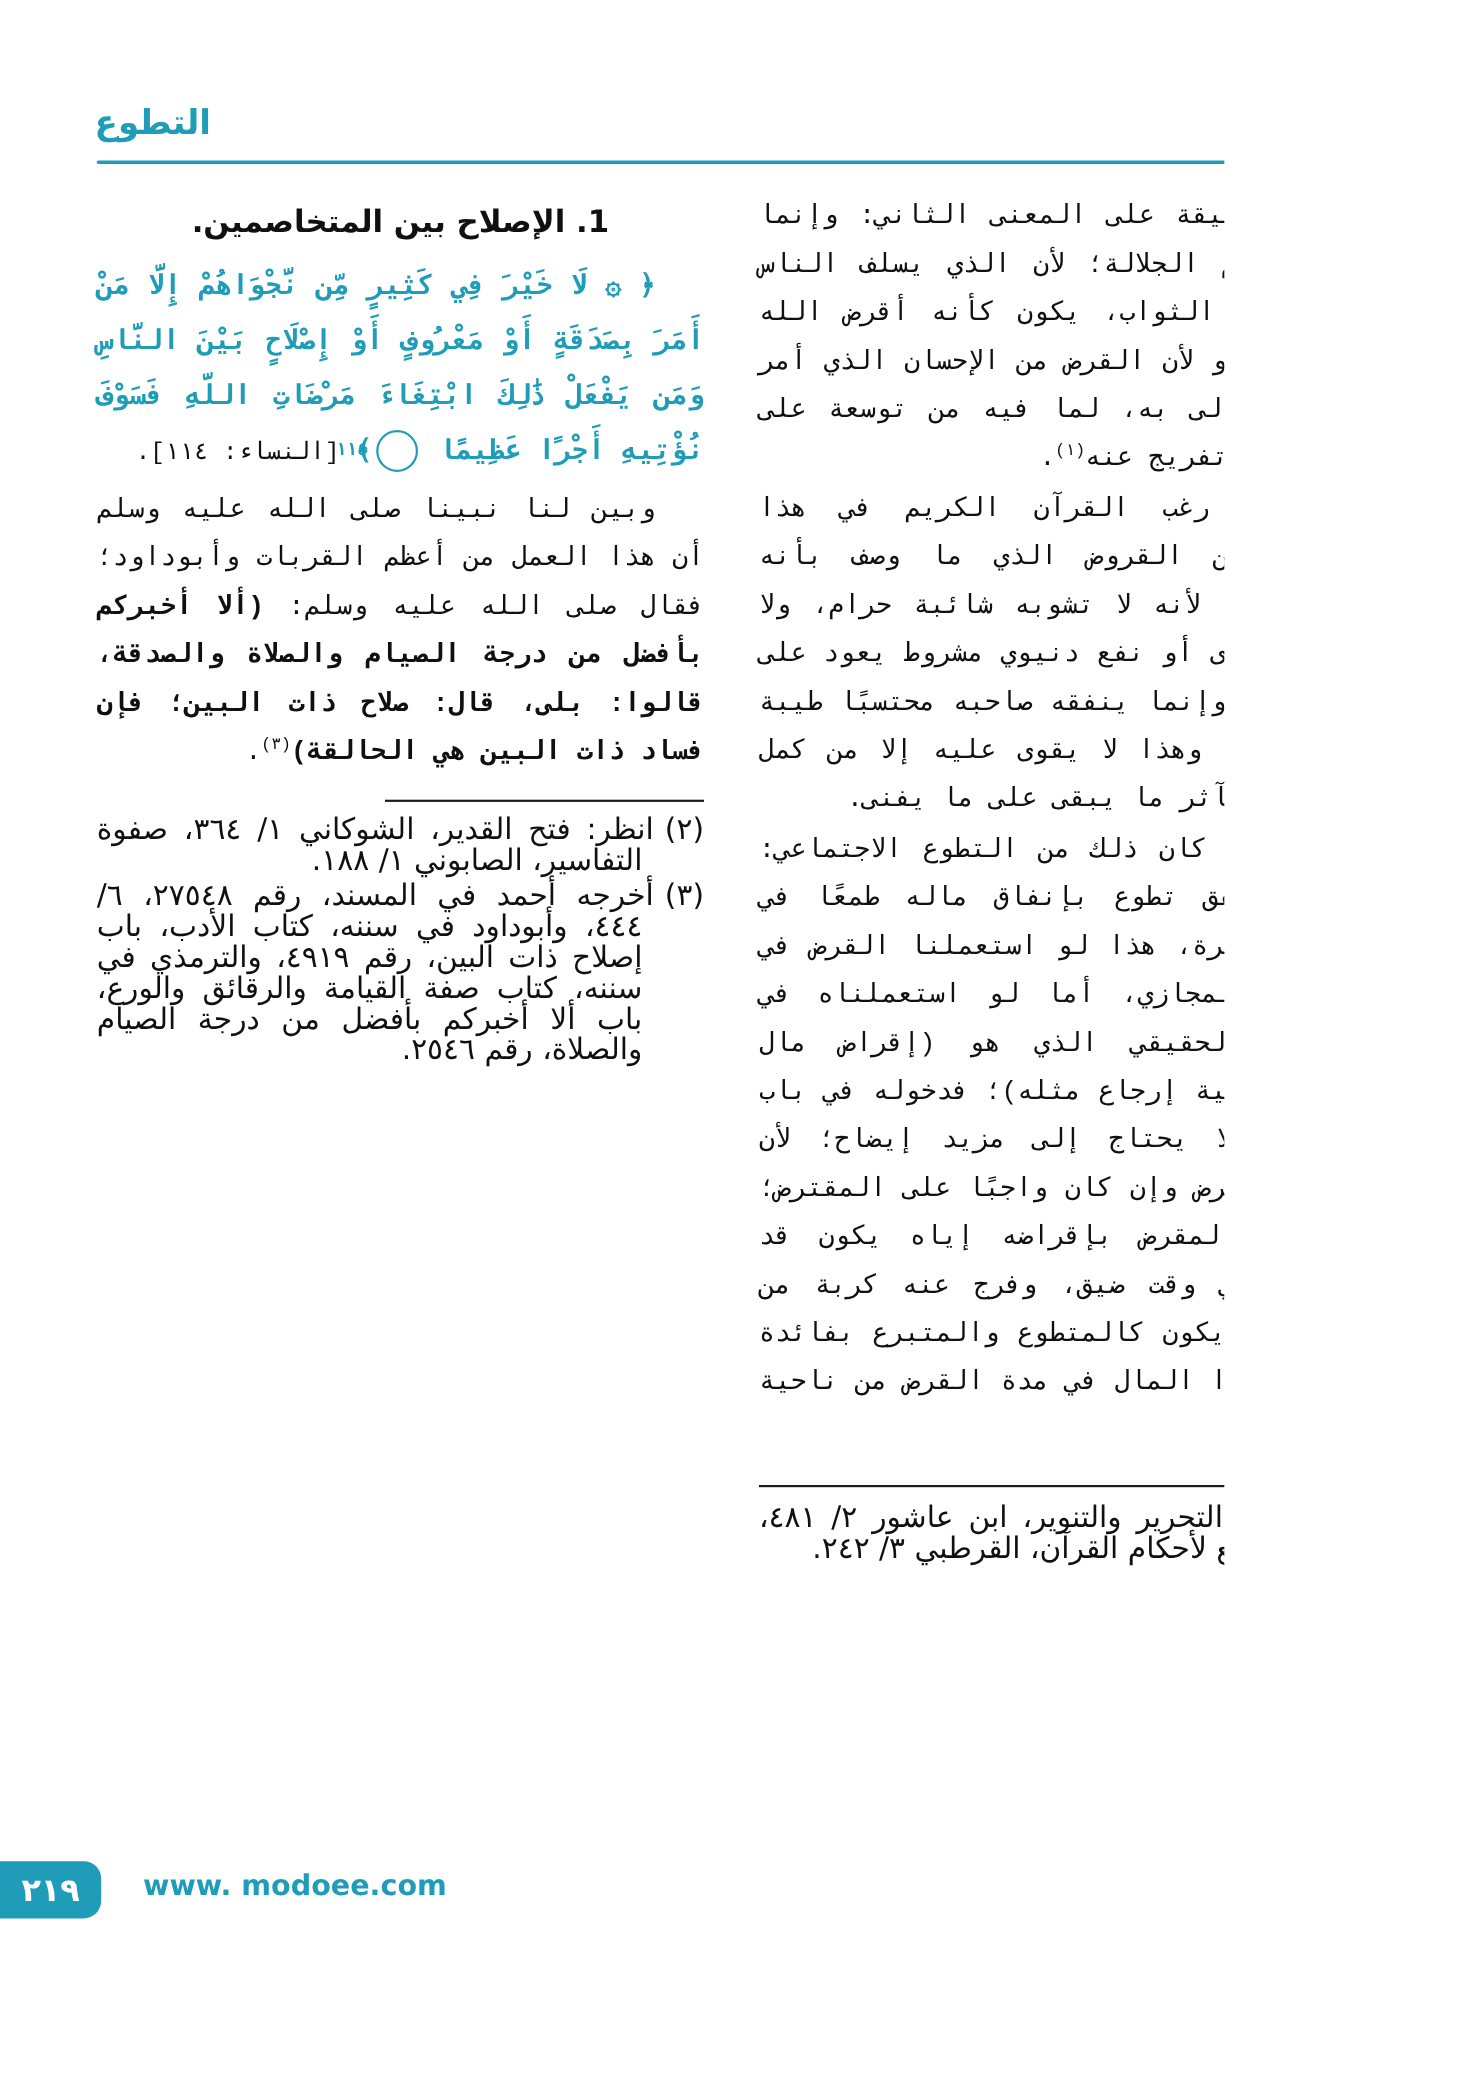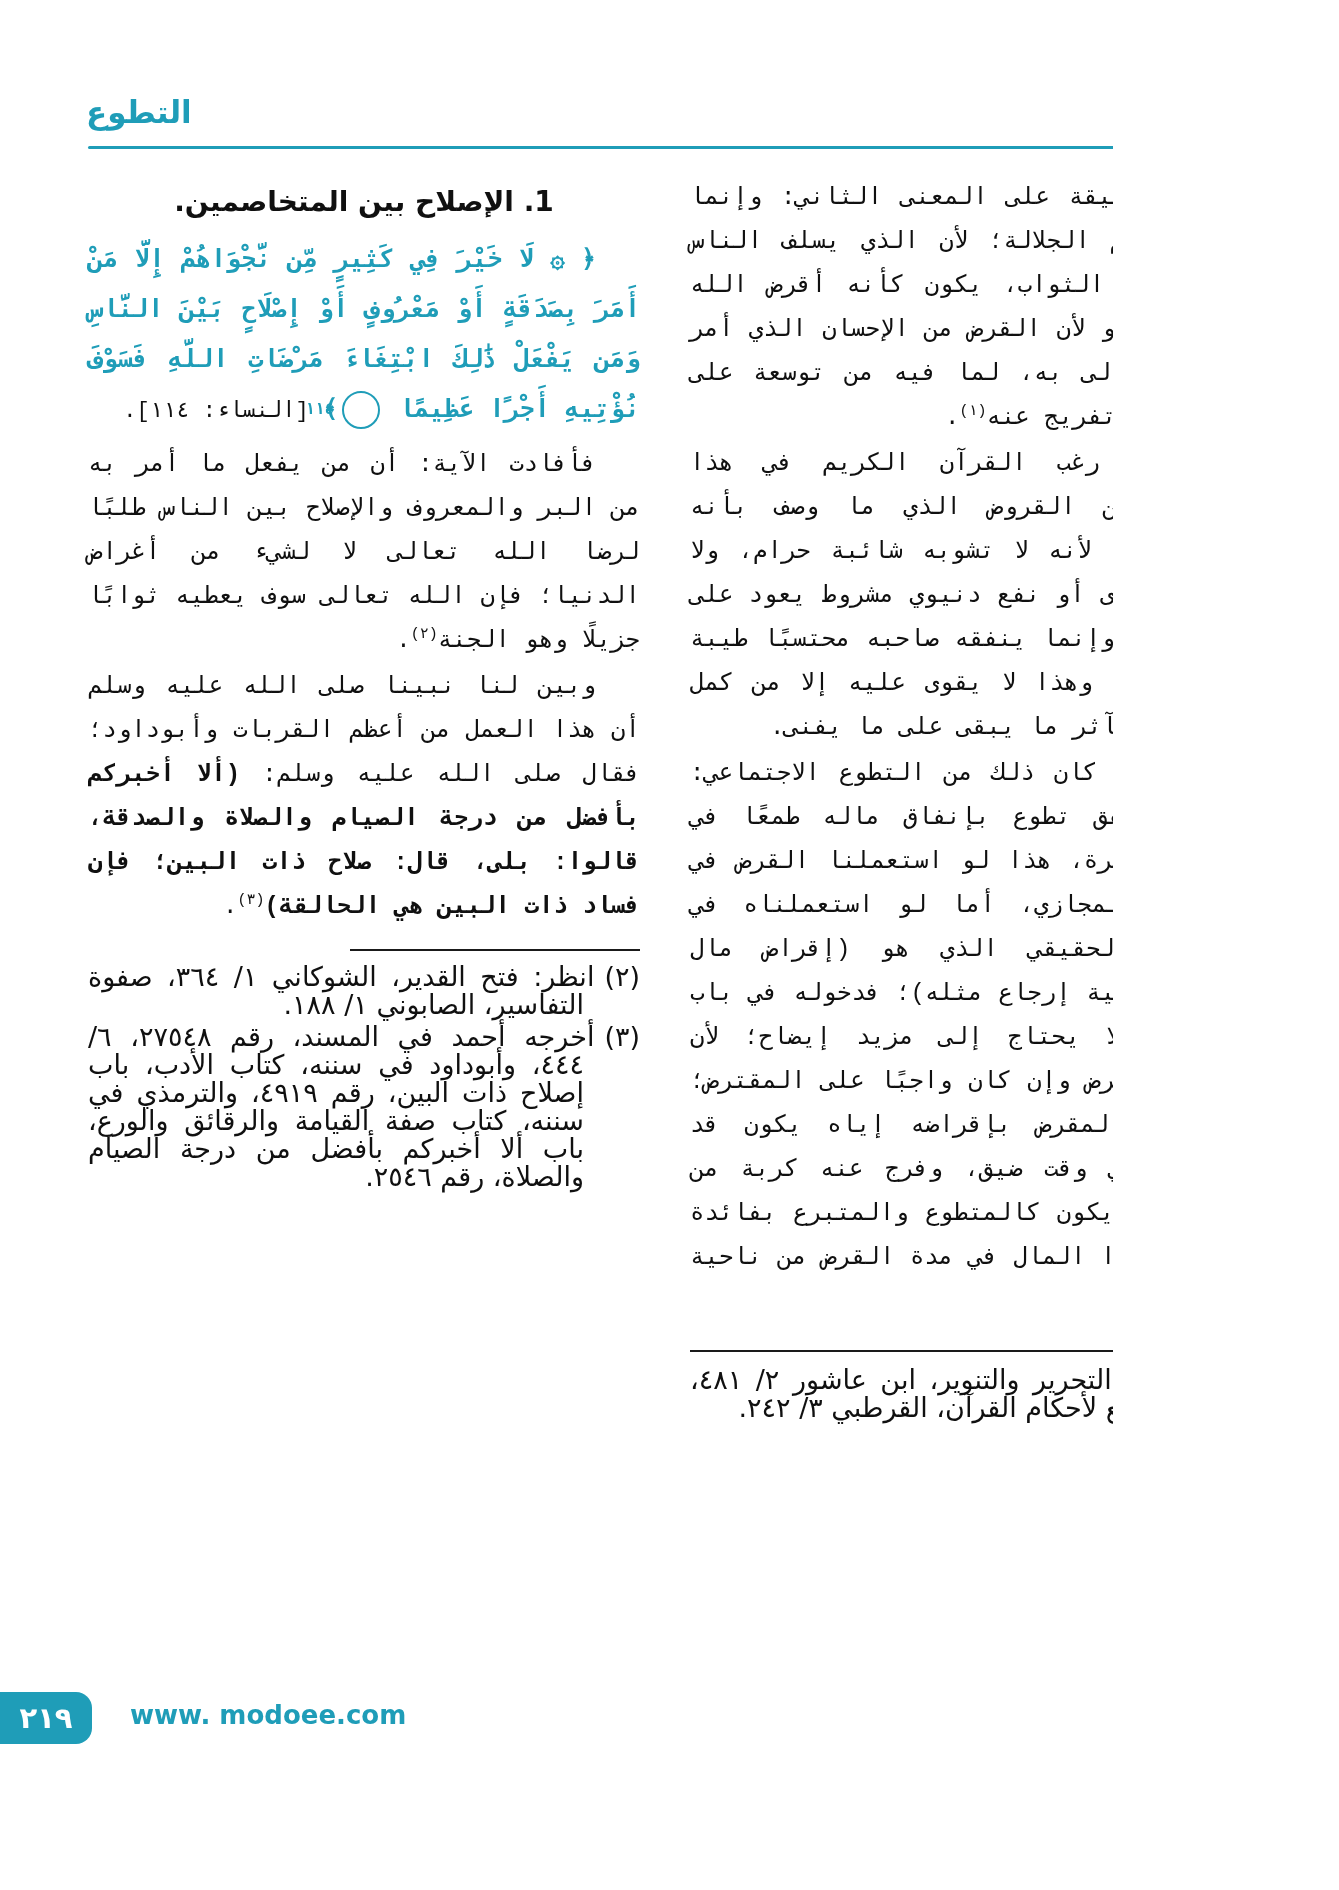--- a/index.html
+++ b/index.html
@@ -91,21 +91,20 @@
 
     <p class="footnote"><span class="fn-marker">(١)</span><span>انظر: التحرير والتنوير، ابن عاشور ٢/ ٤٨١، الجامع لأحكام القرآن، القرطبي ٣/ ٢٤٢.</span></p>
   </section>
 
   <section class="col col-left">
     <h2 class="section-heading">1. الإصلاح بين المتخاصمين.</h2>
 
 
     <p class="par verse-par"><span>﴿</span> <span>۞ لَا خَيْرَ فِي كَثِيرٍ مِّن نَّجْوَاهُمْ إِلَّا مَنْ أَمَرَ بِصَدَقَةٍ أَوْ مَعْرُوفٍ أَوْ إِصْلَاحٍ بَيْنَ النَّاسِ وَمَن يَفْعَلْ ذَٰلِكَ ابْتِغَاءَ مَرْضَاتِ اللَّهِ فَسَوْفَ نُؤْتِيهِ أَجْرًا عَظِيمًا</span> <span class="ayah-num">١١٤</span><span>﴾</span> <span class="verse-ref">[النساء: ١١٤].</span></p>
 
-    <p class="par"><span>فأفادت الآية: أن من يفعل ما أمر به من البر والمعروف والإصلاح بين الناس طلبًا لرضا الله تعالى لا لشيء من أغراض الدنيا؛ فإن الله تعالى سوف يعطيه ثوابًا جزيلًا وهو الجنة</span><sup class="fnref">(٢)</sup><span>.</span></p>
 
     <p class="par"><span>وبين لنا نبينا صلى الله عليه وسلم أن هذا العمل من أعظم القربات وأبوداود؛ فقال صلى الله عليه وسلم: </span><span class="bold">(ألا أخبركم بأفضل من درجة الصيام والصلاة والصدقة، قالوا: بلى، قال: صلاح ذات البين؛ فإن فساد ذات البين هي الحالقة)</span><sup class="fnref">(٣)</sup><span>.</span></p>
 
     <div class="fn-rule fn-rule-short"></div>
 
     <p class="footnote"><span class="fn-marker">(٢)</span><span>انظر: فتح القدير، الشوكاني ١/ ٣٦٤، صفوة التفاسير، الصابوني ١/ ١٨٨.</span></p>
 
     <p class="footnote"><span class="fn-marker">(٣)</span><span>أخرجه أحمد في المسند، رقم ٢٧٥٤٨، ٦/ ٤٤٤، وأبوداود في سننه، كتاب الأدب، باب إصلاح ذات البين، رقم ٤٩١٩، والترمذي في سننه، كتاب صفة القيامة والرقائق والورع، باب ألا أخبركم بأفضل من درجة الصيام والصلاة، رقم ٢٥٤٦.</span></p>
   </section>
 

